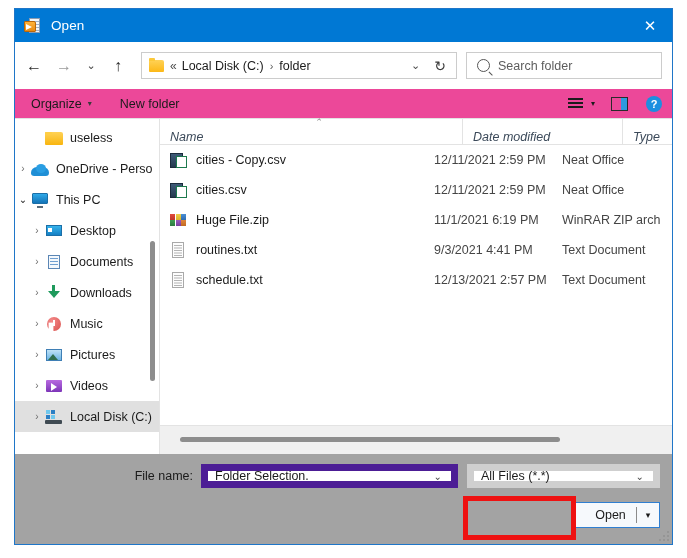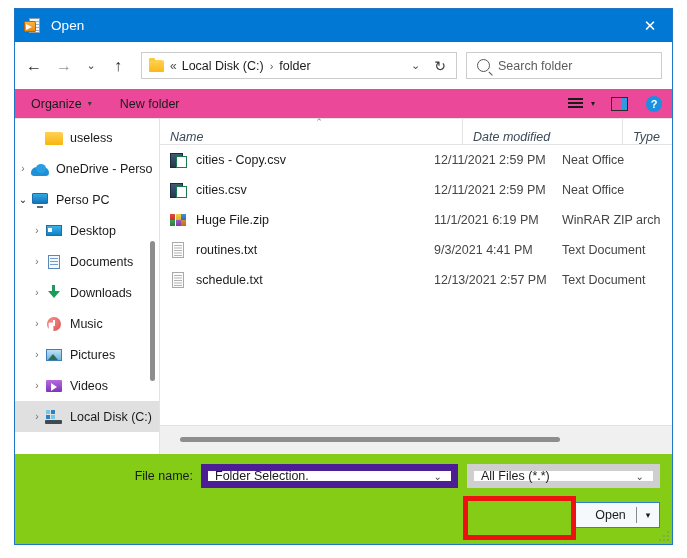--- a/index.html
+++ b/index.html
@@ -297,21 +297,21 @@
     background: #b4b4b4; box-shadow: 0 2.5px 0 #b4b4b4, 0 5px 0 #b4b4b4, 0 7.5px 0 #b4b4b4, 0 10px 0 #b4b4b4;
   }
 
   .hscroll-area { height: 28px; flex: 0 0 auto; background: #f0f0f0; border-top: 1px solid #e3e3e3; position: relative; }
   .hscroll-thumb {
     position: absolute; left: 20px; top: 11px; width: 380px; height: 5px;
     background: #8d8d8d; border-radius: 3px;
   }
 
   
-  .footer { flex: 0 0 auto; background: #84cc16; position: relative; height: 90px; }
+  .footer { flex: 0 0 auto; background: #a3a3a3; position: relative; height: 90px; }
   .fname-row { display: flex; align-items: center; position: absolute; left: 0; top: 10px; right: 12px; }
   .fname-label { font-size: 12.5px; color: #1b1b1b; width: 186px; text-align: right; padding-right: 8px; box-sizing: border-box; }
   .combo {
     height: 24px; border: 7px solid #4c1d95; background: #ffffff; box-sizing: border-box;
     display: flex; align-items: center; font-size: 12.5px; color: #1b1b1b;
   }
   .combo .val { padding-left: 7px; flex: 1 1 auto; white-space: nowrap; overflow: hidden; }
   .combo .cv { font-size: 10px; color: #4a4a4a; padding: 0 9px; }
   .combo-name { width: 257px; flex: 0 0 auto; }
   .combo-filter { flex: 1 1 auto; margin-left: 9px; border-color: #cfcfcf; }
@@ -410,21 +410,21 @@
               <span class="sb-label">useless</span>
             </div>
             <div class="sb-item">
               <span class="sb-chev">›</span>
               <span class="sb-icon ic-cloud"></span>
               <span class="sb-label">OneDrive - Perso</span>
             </div>
             <div class="sb-item">
               <span class="sb-chev open">⌄</span>
               <span class="sb-icon ic-pc"></span>
-              <span class="sb-label">Perso PC</span>
+              <span class="sb-label">This PC</span>
             </div>
             <div class="sb-item">
               <span class="sb-indent"></span>
               <span class="sb-chev">›</span>
               <span class="sb-icon ic-desktop"></span>
               <span class="sb-label">Desktop</span>
             </div>
             <div class="sb-item">
               <span class="sb-indent"></span>
               <span class="sb-chev">›</span>

